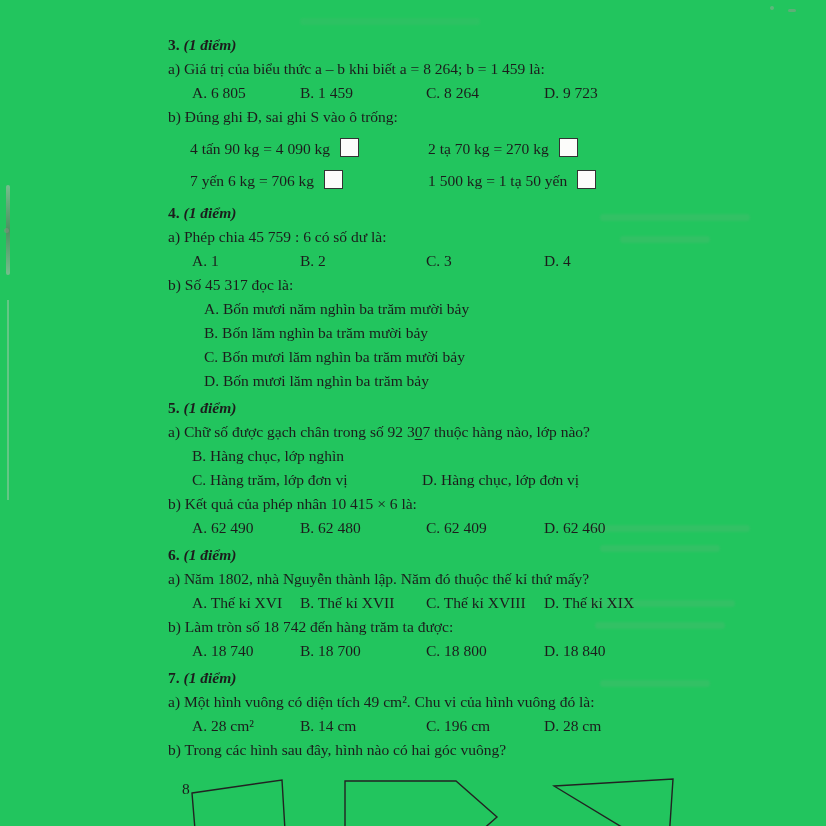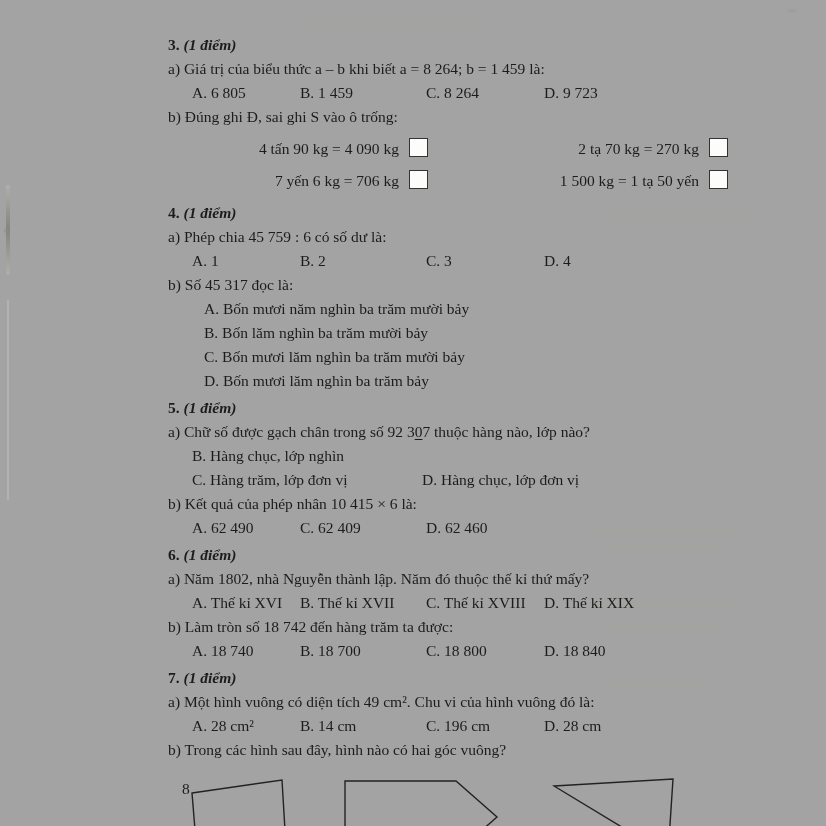--- a/index.html
+++ b/index.html
@@ -4,21 +4,21 @@
 <style>
   html,body{margin:0;padding:0;}
   body{
     width:826px;height:826px;
     background:#f6f6f3;
     font-family:"Liberation Serif", serif;
     color:#1c1c1c;
     position:relative;
     overflow:hidden;
   }
-  .page{position:absolute;inset:0;background:#a3a3a3;}
+  .page{position:absolute;inset:0;background:#22c55e;}
   
   .art{position:absolute;pointer-events:none;}
   .edge-line{left:6px;top:185px;width:4px;height:90px;background:linear-gradient(#b9b9b2,#6a6a63,#b9b9b2);opacity:.55;border-radius:2px;}
   .edge-line2{left:7px;top:300px;width:2px;height:200px;background:#c9c9c0;opacity:.4;}
   .speck1{left:788px;top:9px;width:8px;height:3px;background:#9a9a90;opacity:.5;border-radius:2px;}
   .speck2{left:770px;top:6px;width:4px;height:4px;background:#a8a89e;opacity:.45;border-radius:50%;}
   .speck3{left:4px;top:228px;width:5px;height:5px;background:#8d8d83;opacity:.5;border-radius:50%;}
   .bleed{background:#a5a593;opacity:.12;filter:blur(1px);height:7px;border-radius:3px;}
   .b1{left:600px;top:214px;width:150px;}
   .b2{left:620px;top:236px;width:90px;}
@@ -34,21 +34,21 @@
     font-size:15.5px;line-height:1.42;
   }
   .q{margin-bottom:5px;}
   .qh{font-weight:bold;margin:4px 0 1px;}
   .qh .pts{font-style:italic;}
   .line{margin:2px 0;}
   .opts4{display:grid;grid-template-columns:108px 126px 118px 1fr;padding-left:24px;margin:2px 0;}
   .opts2{display:grid;grid-template-columns:230px 1fr;padding-left:24px;margin:2px 0;}
   .list{padding-left:36px;}
   .list .line{margin:2px 0;}
-  .boxrow{display:grid;grid-template-columns:238px 1fr;padding-left:22px;margin:10px 0;align-items:center;text-align:right;}
+  .boxrow{display:grid;grid-template-columns:238px 1fr;padding-left:22px;margin:10px 0;align-items:center;}
   .cbox{display:inline-block;width:17px;height:17px;border:1.4px solid #333;margin-left:10px;vertical-align:-3px;background:#fcfcfa;}
   .u{text-decoration:underline;text-underline-offset:2px;}
   .shapes{display:flex;align-items:flex-end;margin-top:16px;}
   .shapecol{display:flex;flex-direction:column;align-items:center;}
   .colA{margin-left:20px;}
   .colB{margin-left:54px;}
   .colC{margin-left:52px;}
   .shapecol svg{display:block;}
   .pagenum{position:absolute;left:182px;top:780px;font-size:15.5px;}
 </style>
@@ -136,20 +136,21 @@
       <div class="opts2">
         <span>B. Hàng chục, lớp nghìn</span>
       </div>
       <div class="opts2">
         <span>C. Hàng trăm, lớp đơn vị</span>
         <span>D. Hàng chục, lớp đơn vị</span>
       </div>
       <div class="line">b) Kết quả của phép nhân 10 415 × 6 là:</div>
       <div class="opts4">
         <span>A. 62 490</span>
+        <span>B. 62 480</span>
         <span>C. 62 409</span>
         <span>D. 62 460</span>
       </div>
     </section>
 
     <section class="q">
       <div class="qh">
         <span>6.</span>
         <span class="pts">(1 điểm)</span>
       </div>

